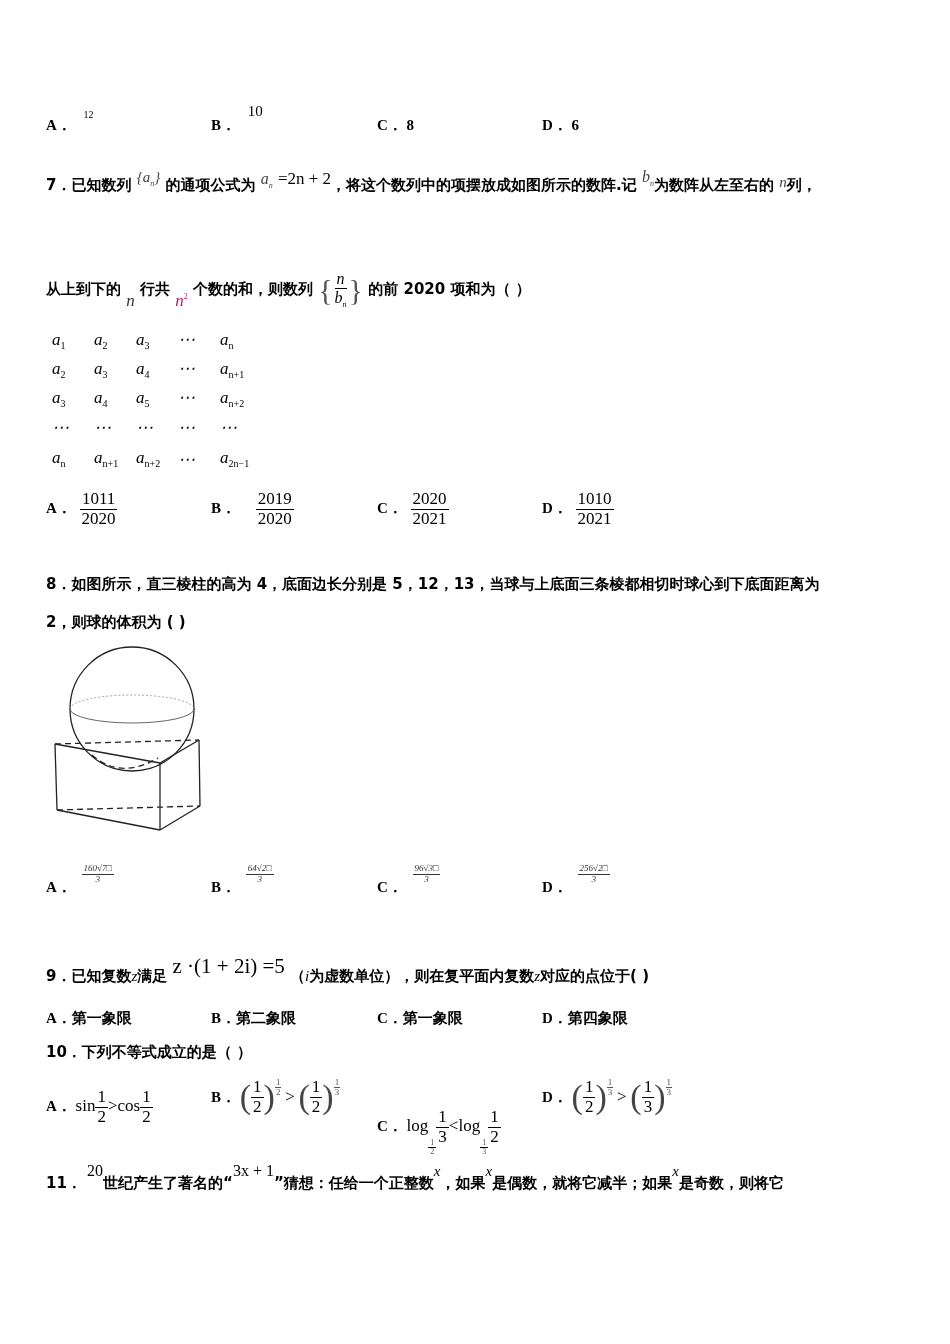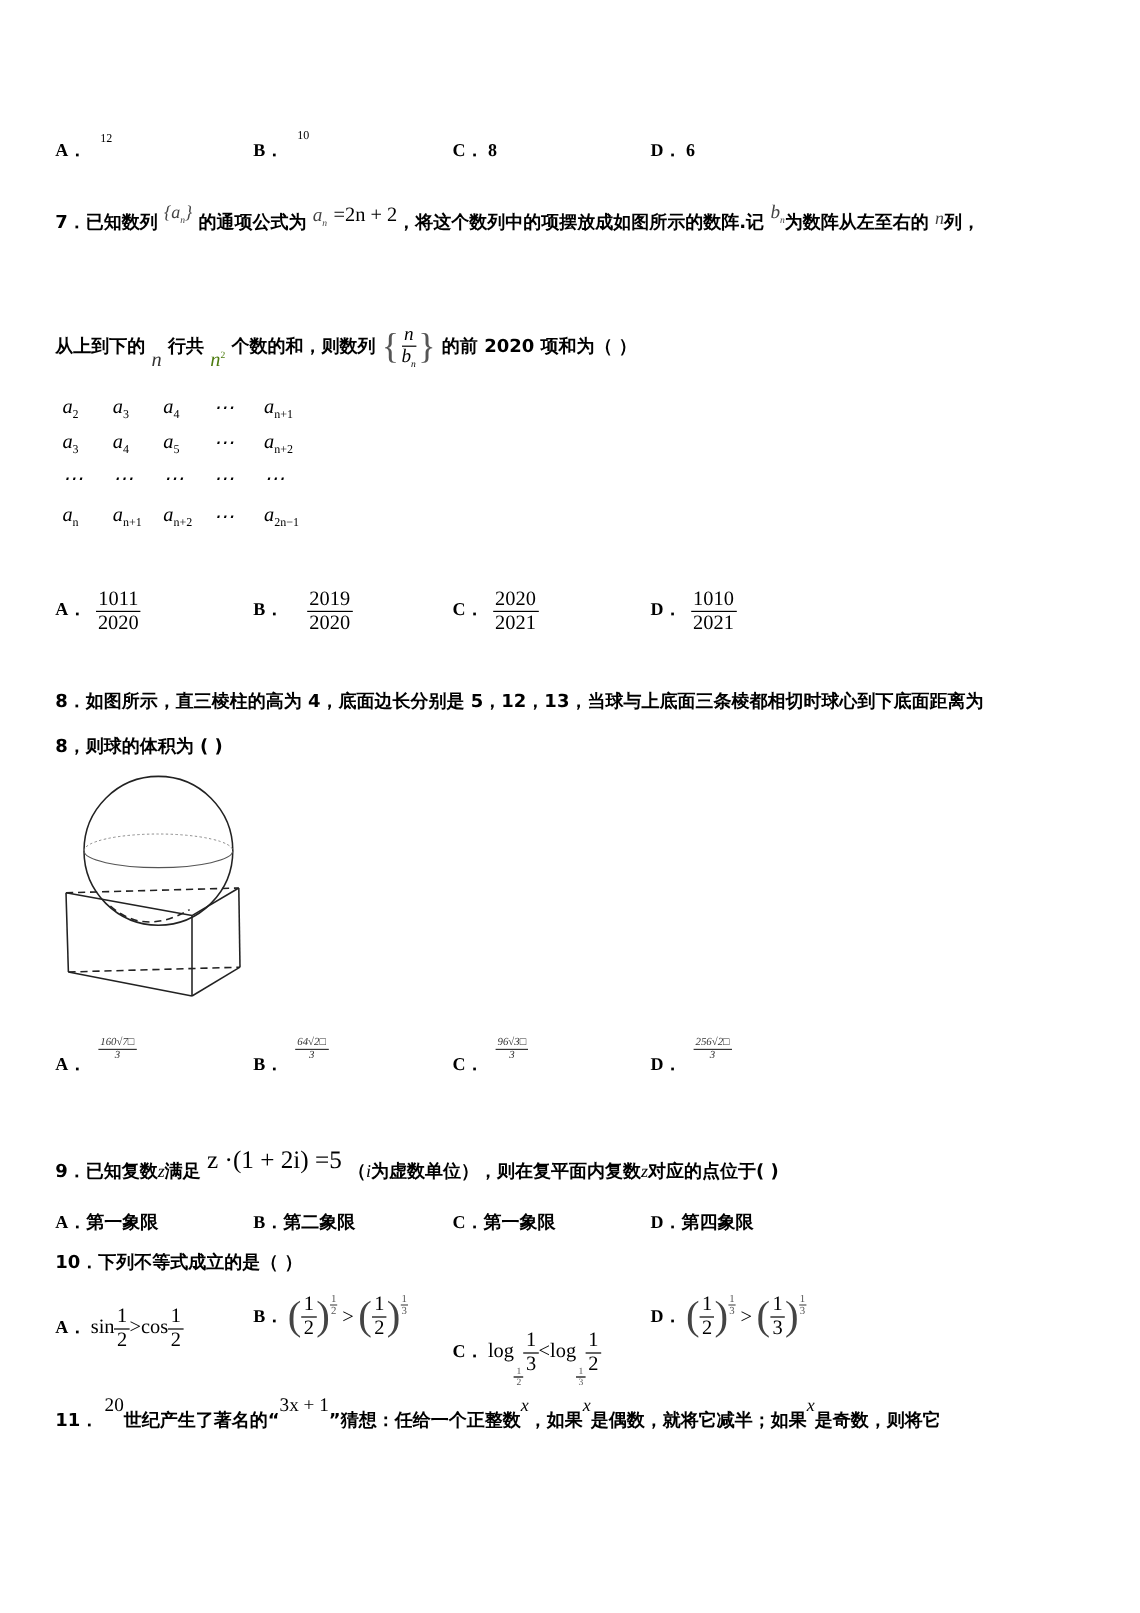--- a/index.html
+++ b/index.html
@@ -26,21 +26,21 @@
 </style>
 </head>
 <body>
 
 <div class="abs opt" style="left:46px;top:116px;">
   <span>A．</span>
   <span class="m" style="font-size:10px;position:relative;top:-12px;left:8px;">12</span>
 </div>
 <div class="abs opt" style="left:211px;top:116px;">
   <span>B．</span>
-  <span class="m" style="font-size:10px;position:relative;top:-14px;left:8px;">10</span>
+  <span class="m" style="font-size:15px;position:relative;top:-14px;left:8px;">10</span>
 </div>
 <div class="abs opt" style="left:377px;top:116px;">
   <span>C．</span>
   <span>8</span>
 </div>
 <div class="abs opt" style="left:542px;top:116px;">
   <span>D．</span>
   <span>6</span>
 </div>
 
@@ -51,31 +51,38 @@
   <span class="mi" style="font-size:16px;position:relative;top:-6px;color:#444"><span>a</span><sub style="font-size:8px">n</sub></span>
   <span class="m" style="font-size:17px;position:relative;top:-6px;">=2n + 2</span><span>，将这个数列中的项摆放成如图所示的数阵.记</span>
   <span class="mi" style="font-size:16px;position:relative;top:-8px;color:#444"><span>b</span><sub style="font-size:8px">n</sub></span><span>为数阵从左至右的</span>
   <span class="mi" style="font-size:15px;position:relative;top:-3px;color:#444">n</span><span>列，</span>
 </div>
 
 <div class="abs q" style="left:46px;top:270px;">
   <span>从上到下的</span>
   <span class="mi" style="font-size:17px;position:relative;top:12px;color:#333">n</span>
   <span>行共</span>
-  <span class="mi" style="font-size:17px;position:relative;top:12px;color:#4d7c0f"><span>n</span><sup style="font-size:8px;font-style:normal">2</sup></span>
+  <span class="mi" style="font-size:17px;position:relative;top:12px;color:#be185d"><span>n</span><sup style="font-size:8px;font-style:normal">2</sup></span>
   <span>个数的和，则数列</span>
   <span class="m" style="font-size:30px;color:#555;vertical-align:middle;font-weight:normal">{</span><span class="frac mi" style="font-size:16px;">
       <span class="num">n</span>
       <span class="den"><span>b</span><sub style="font-size:8px">n</sub></span>
     </span><span class="m" style="font-size:30px;color:#555;vertical-align:middle;font-weight:normal">}</span>
   <span>的前 2020 项和为（    ）</span>
 </div>
 
 <table class="abs matrix" style="left:52px;top:326px;border-collapse:collapse;">
   <tbody>
+      <tr>
+    <td><span>a</span><sub>1</sub></td>
+    <td><span>a</span><sub>2</sub></td>
+    <td><span>a</span><sub>3</sub></td>
+    <td><span>⋯</span><sub></sub></td>
+    <td><span>a</span><sub>n</sub></td>
+  </tr>
   <tr>
     <td><span>a</span><sub>2</sub></td>
     <td><span>a</span><sub>3</sub></td>
     <td><span>a</span><sub>4</sub></td>
     <td><span>⋯</span><sub></sub></td>
     <td><span>a</span><sub>n+1</sub></td>
   </tr>
   <tr>
     <td><span>a</span><sub>3</sub></td>
     <td><span>a</span><sub>4</sub></td>
@@ -123,21 +130,21 @@
 </div>
 <div class="abs opt" style="left:542px;top:490px;">
   <span>D．</span>
   <span class="frac" style="font-size:17px;margin-left:4px;">
       <span class="num">1010</span>
       <span class="den">2021</span>
     </span>
 </div>
 
 <div class="abs q" style="left:46px;top:575px;">8．如图所示，直三棱柱的高为 4，底面边长分别是 5，12，13，当球与上底面三条棱都相切时球心到下底面距离为</div>
-<div class="abs q" style="left:46px;top:613px;">8，则球的体积为 ( )</div>
+<div class="abs q" style="left:46px;top:613px;">2，则球的体积为 ( )</div>
 
 <svg class="abs" style="left:40px;top:640px;" width="180" height="200" viewBox="0 0 180 200">
   <g fill="none" stroke="#222" stroke-width="1.3">
     <circle cx="92" cy="69" r="62"></circle>
     <path d="M30,69 A62,14 0 0,0 154,69" stroke="#555" stroke-width="0.9"></path>
     <path d="M30,69 A62,14 0 0,1 154,69" stroke="#888" stroke-width="0.8" stroke-dasharray="2,2"></path>
 
     <line x1="15" y1="104" x2="159" y2="100" stroke-dasharray="6,4"></line>
     <line x1="15" y1="104" x2="120" y2="123"></line>
     <line x1="120" y1="123" x2="159" y2="100"></line>

